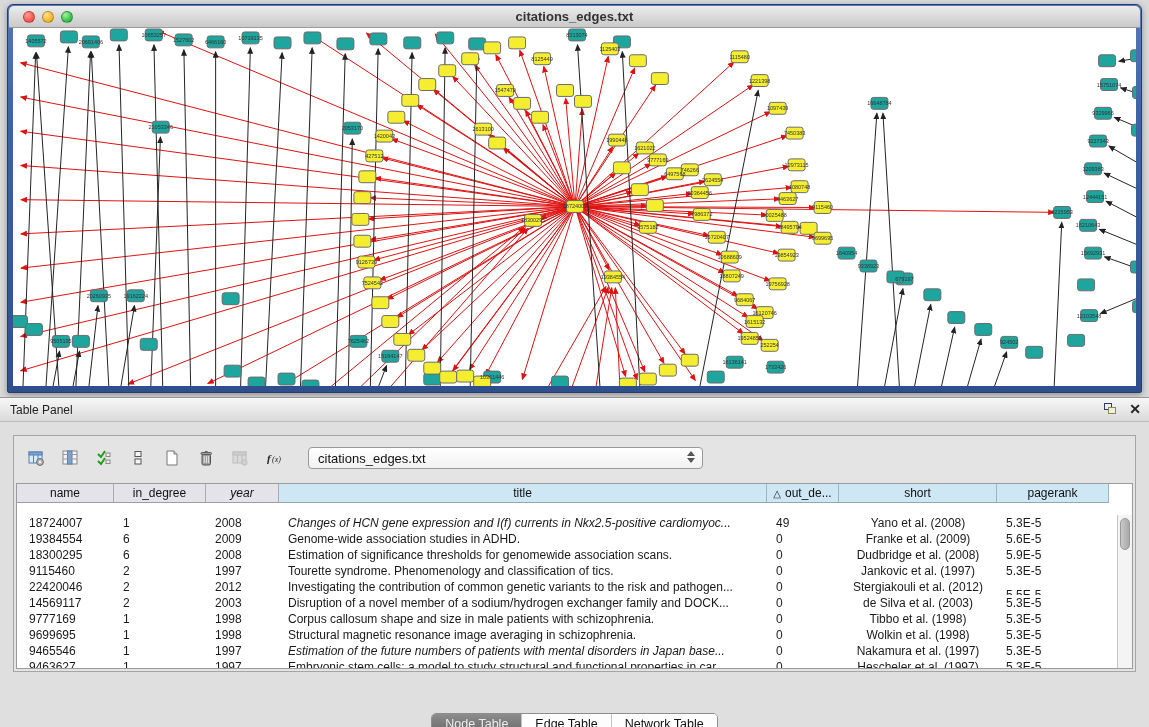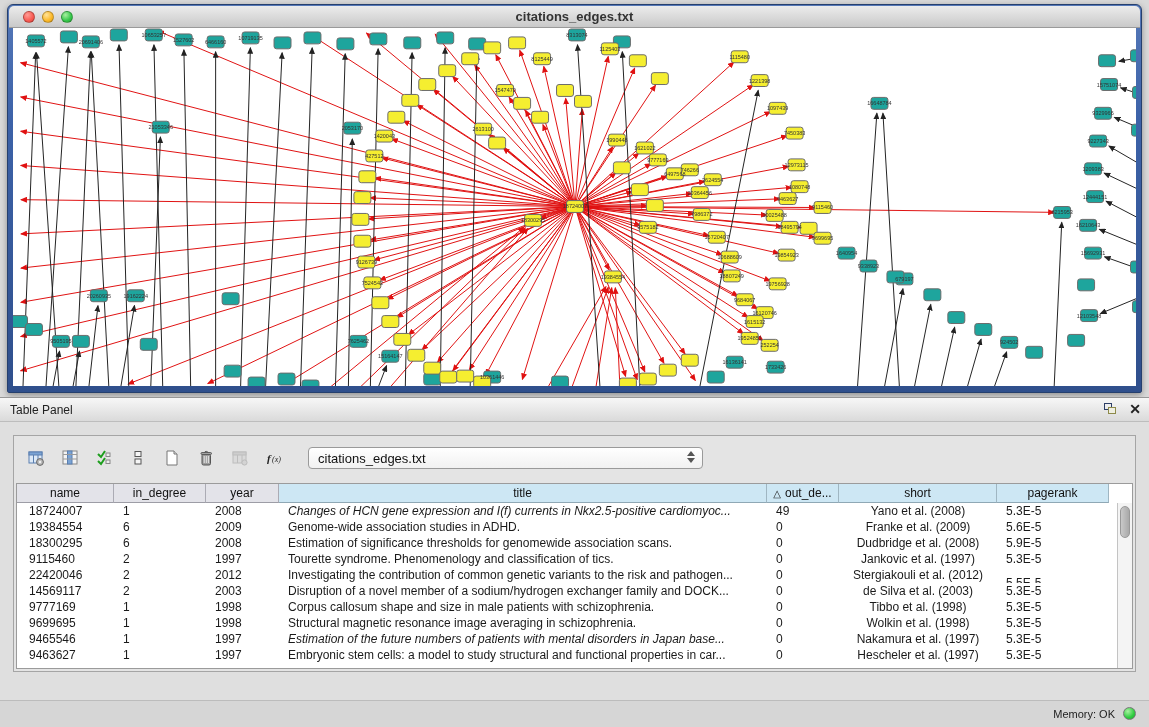--- a/index.html
+++ b/index.html
@@ -34,21 +34,21 @@
   .panel-inset { position:absolute; left:13px; top:37px; width:1123px; height:237px; background:#e4e4e4; border:1px solid #a5a5a5; }
   .toolbar { position:absolute; left:8px; top:6px; height:32px; display:flex; align-items:center; gap:6px; }
   .icon-btn { width:28px; height:26px; display:flex; align-items:center; justify-content:center; background:transparent; border:none; }
   .icon-btn.disabled { opacity:.45; }
   .combo { margin-left:14px; width:395px; height:22px; background:linear-gradient(#ffffff,#f1f1f1); border:1px solid #9a9a9a; border-radius:4px; position:relative; display:flex; align-items:center; padding-left:9px; font-size:13px; color:#111; }
   .combo .stepper { position:absolute; right:7px; top:3px; display:flex; flex-direction:column; gap:2px; }
   .combo .stepper i { width:0; height:0; border-left:4px solid transparent; border-right:4px solid transparent; }
   .combo .stepper i.up { border-bottom:5px solid #555; }
   .combo .stepper i.dn { border-top:5px solid #555; }
 
-  .table-box { position:absolute; left:2px; top:47px; width:1117px; height:186px; background:#fff; border:1px solid #9b9b9b; display:flex; flex-direction:column; }
+  .table-box { position:absolute; left:2px; top:47px; width:1117px; height:186px; background:#fff; border:1px solid #9b9b9b; display:flex; flex-direction:column;gap:12px; }
   .thead { display:flex; height:19px; flex:0 0 19px; font-size:12px; color:#111; }
   .th { display:flex; align-items:center; justify-content:center; border-right:1px solid #9fb6c2; border-bottom:1px solid #8fa8b5; background:#cde7f4; overflow:hidden; white-space:nowrap; }
   .th.gray { background:#e3e3e9; border-right:1px solid #ababb4; border-bottom:1px solid #9d9da6; }
   .th .sort { margin-right:4px; font-size:10px; color:#222; }
   .tbody { position:relative; flex:1; overflow:hidden; }
   .tr { display:flex; height:16px; font-size:12px; color:#1a1a1a; }
   .td { overflow:hidden; white-space:nowrap; padding-top:1px; }
   .td.l { padding-left:9px; text-align:left; }
   .td.name { padding-left:12px; }
   .td.c { text-align:center; }
@@ -546,21 +546,21 @@
     </div>
 
     <div class="table-box">
       <div class="thead" id="thead">
           <div class="th gray" style="width: 97px; flex: 0 0 97px;">
             <span>name</span>
           </div>
           <div class="th gray" style="width: 92px; flex: 0 0 92px;">
             <span>in_degree</span>
           </div>
-          <div class="th gray" style="width: 73px; flex: 0 0 73px;">
+          <div class="th gray" style="width: 73px; flex: 0 0 73px; font-style: italic;">
             <span>year</span>
           </div>
           <div class="th " style="width: 488px; flex: 0 0 488px; align-items: center;">
             <span>title</span>
           </div>
           <div class="th " style="width: 72px; flex: 0 0 72px;">
             <span class="sort">△</span>
             <span>out_de...</span>
           </div>
           <div class="th " style="width: 158px; flex: 0 0 158px;">
@@ -669,17 +669,13 @@
 
     <div class="tabs-row">
       <div class="seg" id="tabs">
           <button class="sel">Node Table</button>
           <button class="">Edge Table</button>
           <button class="">Network Table</button>
         </div>
     </div>
   </div>
 
-  <div class="status-bar">
-    <span class="mem">Memory: OK</span>
-    <span class="mem-dot"></span>
-  </div>
 </div>
 
 </body></html>

